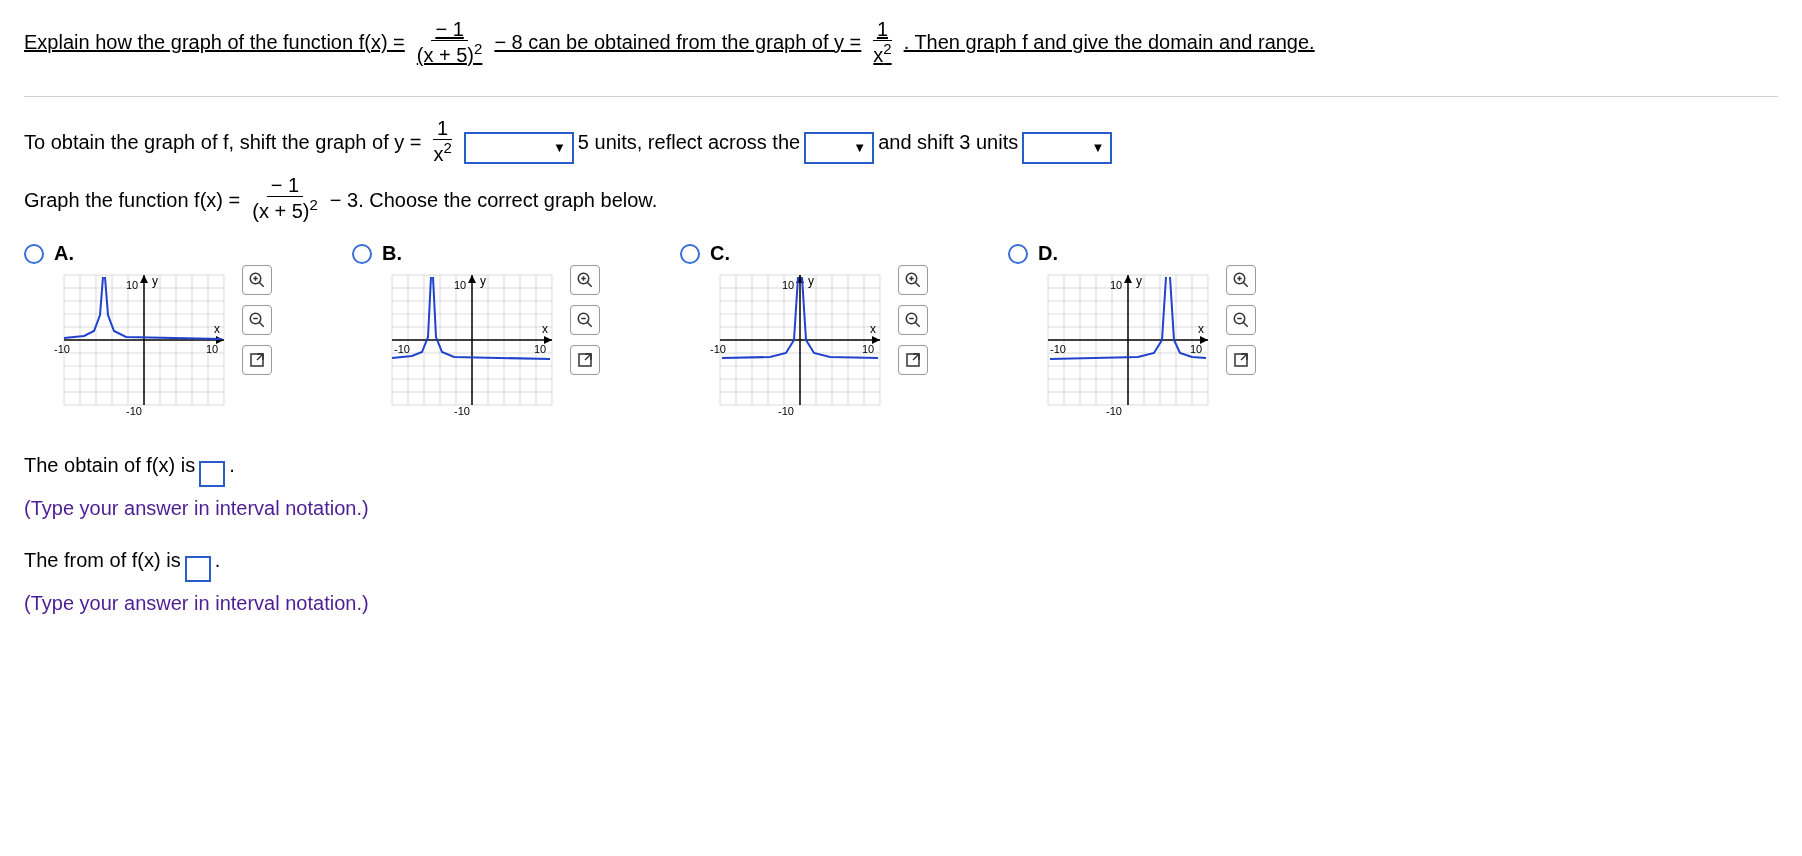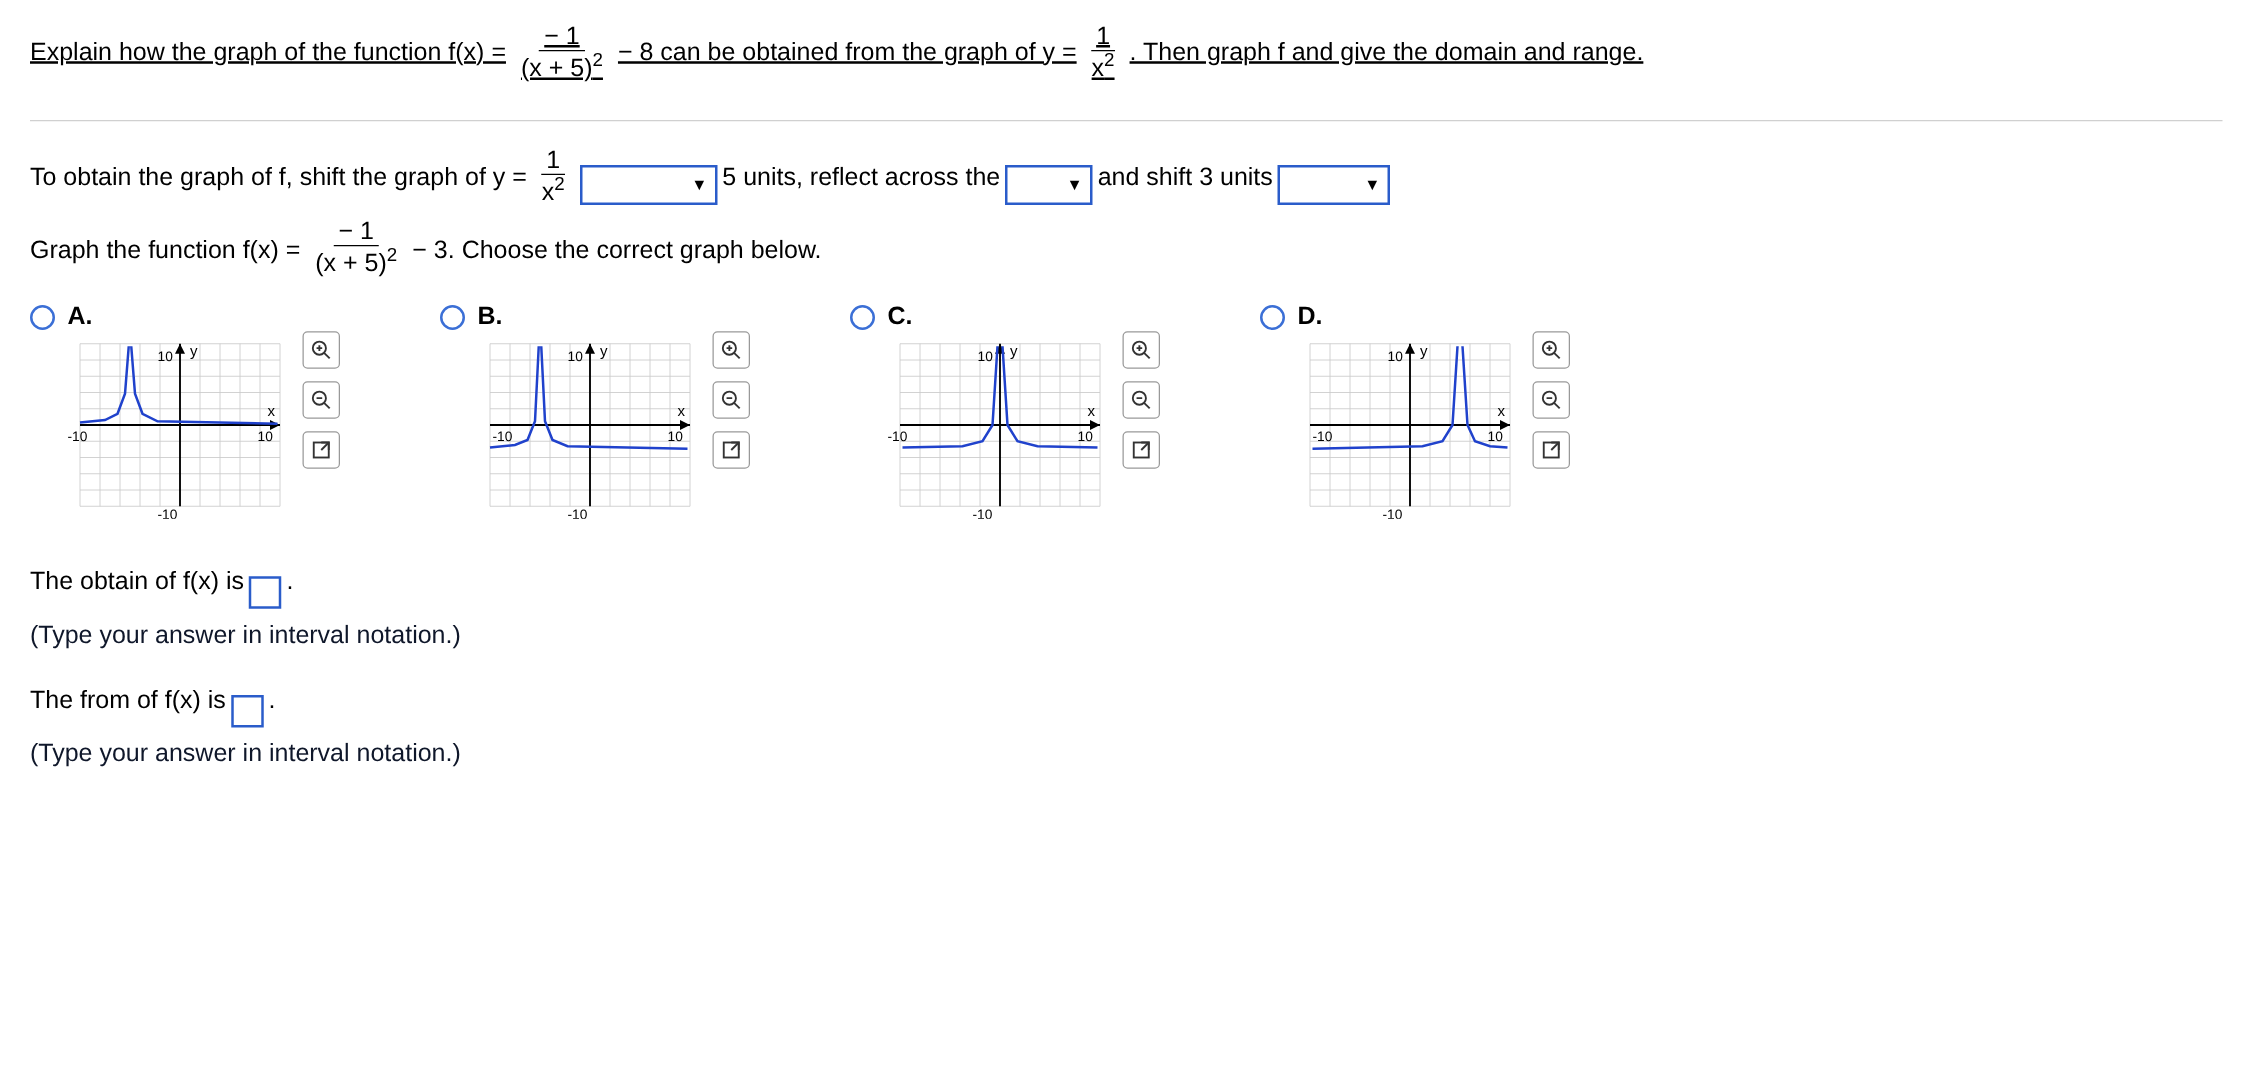--- a/index.html
+++ b/index.html
@@ -73,21 +73,21 @@
     display: flex; align-items: center; justify-content: center;
     font-size: 16px; background: #fff;
   }
   .ctrl-btn svg { width: 18px; height: 18px; }
   .answer-box {
     display: inline-block;
     border: 2px solid #2a5cca;
     width: 26px; height: 26px;
     vertical-align: middle;
   }
-  .hint { color: #0f172a; margin-top: 4px; margin-bottom: 18px; }
+  .hint { color: #4c1d95; margin-top: 4px; margin-bottom: 18px; }
 </style>
 </head>
 <body>
 
 <div class="question-header">
   <span>Explain how the graph of the function f(x) =</span>
   <span class="fraction">
     <span class="num">− 1</span>
     <span class="den"><span>(x + 5)</span><span class="sup">2</span></span>
   </span>

